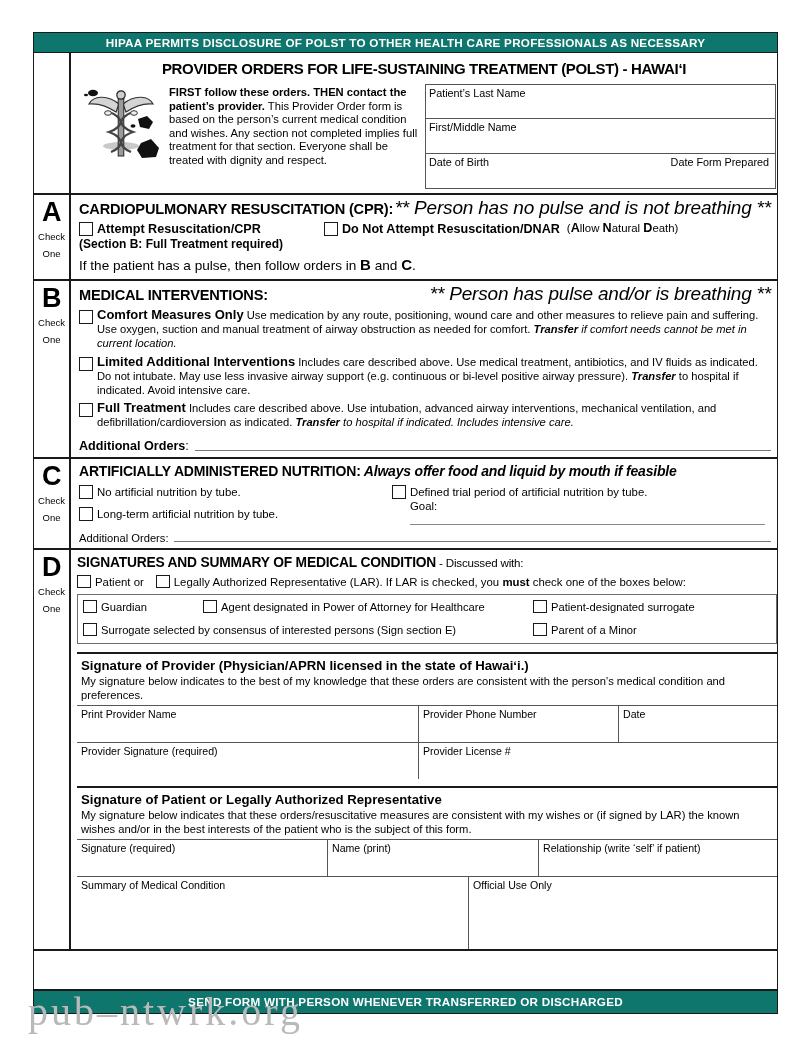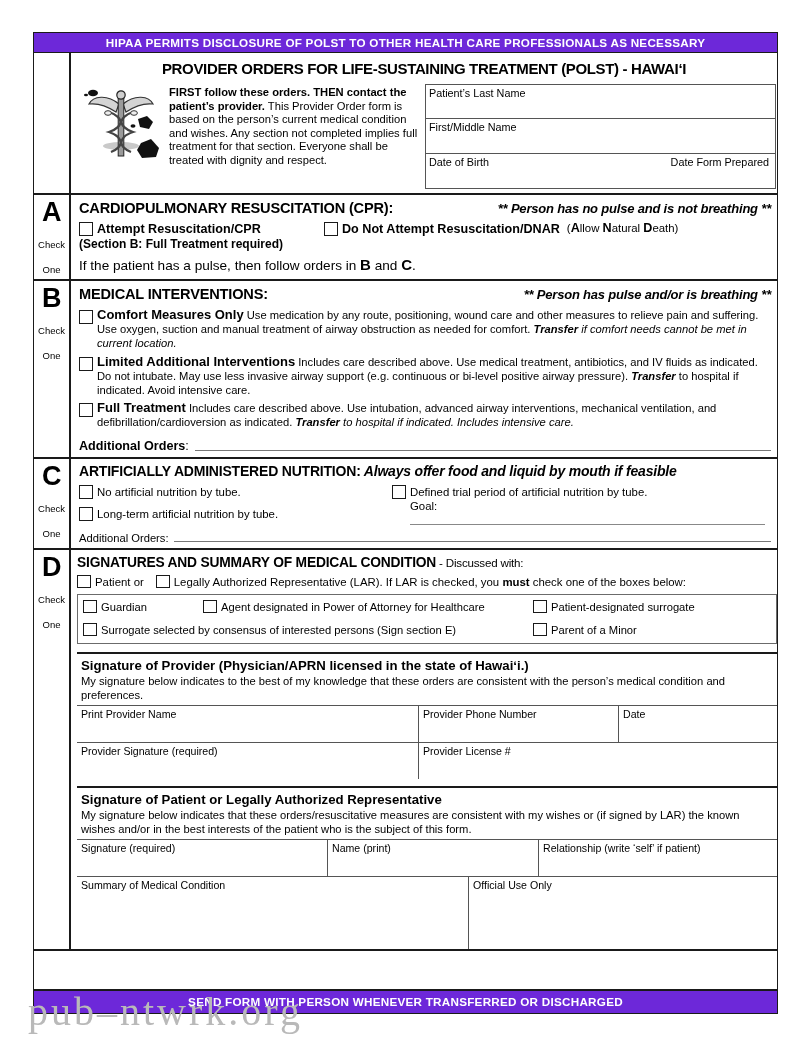--- a/index.html
+++ b/index.html
@@ -41,21 +41,21 @@
     top: 32px;
     width: 745px;
     height: 982px;
     border: 1px solid #1a1a1a;
     background: #fff;
     display: flex;
     flex-direction: column;
   }
 
   .gray-bar {
-    background: #6d28d9;
+    background: #0f766e;
     color: #ffffff;
     text-align: center;
     font-weight: bold;
     font-size: 11.7px;
     letter-spacing: .25px;
     line-height: 20px;
     height: 20px;
     flex: 0 0 20px;
     border-bottom: 1px solid #1a1a1a;
     position: relative;
@@ -82,21 +82,21 @@
   }
   .sec-letter .big {
     font-size: 27px;
     font-weight: bold;
     line-height: 28px;
     letter-spacing: -.5px;
   }
   .sec-letter .chk {
     font-size: 9.5px;
     line-height: 13px;
-    margin-top: 12px;
+    margin-top: 4px;
   }
   .sec-body {
     flex: 1 1 auto;
     padding: 4px 6px 4px 8px;
     min-width: 0;
   }
 
   
   #topblock { display: flex; border-bottom: 2px solid #1a1a1a; }
   #topblock .spacer {
@@ -167,22 +167,22 @@
     font-size: 14.6px;
     font-weight: bold;
     letter-spacing: -.2px;
     line-height: 18px;
     display: flex;
     justify-content: space-between;
     align-items: baseline;
   }
   .sec-head .note {
     font-style: italic;
-    font-size: 13px;
-    font-weight: bold;
+    font-size: 19px;
+    font-weight: normal;
   }
   .opt-bold { font-size: 12.6px; font-weight: bold; line-height: 16px; }
   .sm-caps { font-size: 11.4px; }
   .sm-caps .cap { font-size: 12.6px; font-weight: bold; }
 
   #secA .optrow { display: flex; margin-top: 3px; }
   #secA .optrow .o1 { flex: 0 0 245px; }
   #secA .subnote { font-size: 12px; font-weight: bold; line-height: 15px; }
   #secA .pulse { font-size: 13.6px; line-height: 19px; margin-top: 3px; }
   #secA .pulse b { font-size: 15px; font-weight: bold; }

